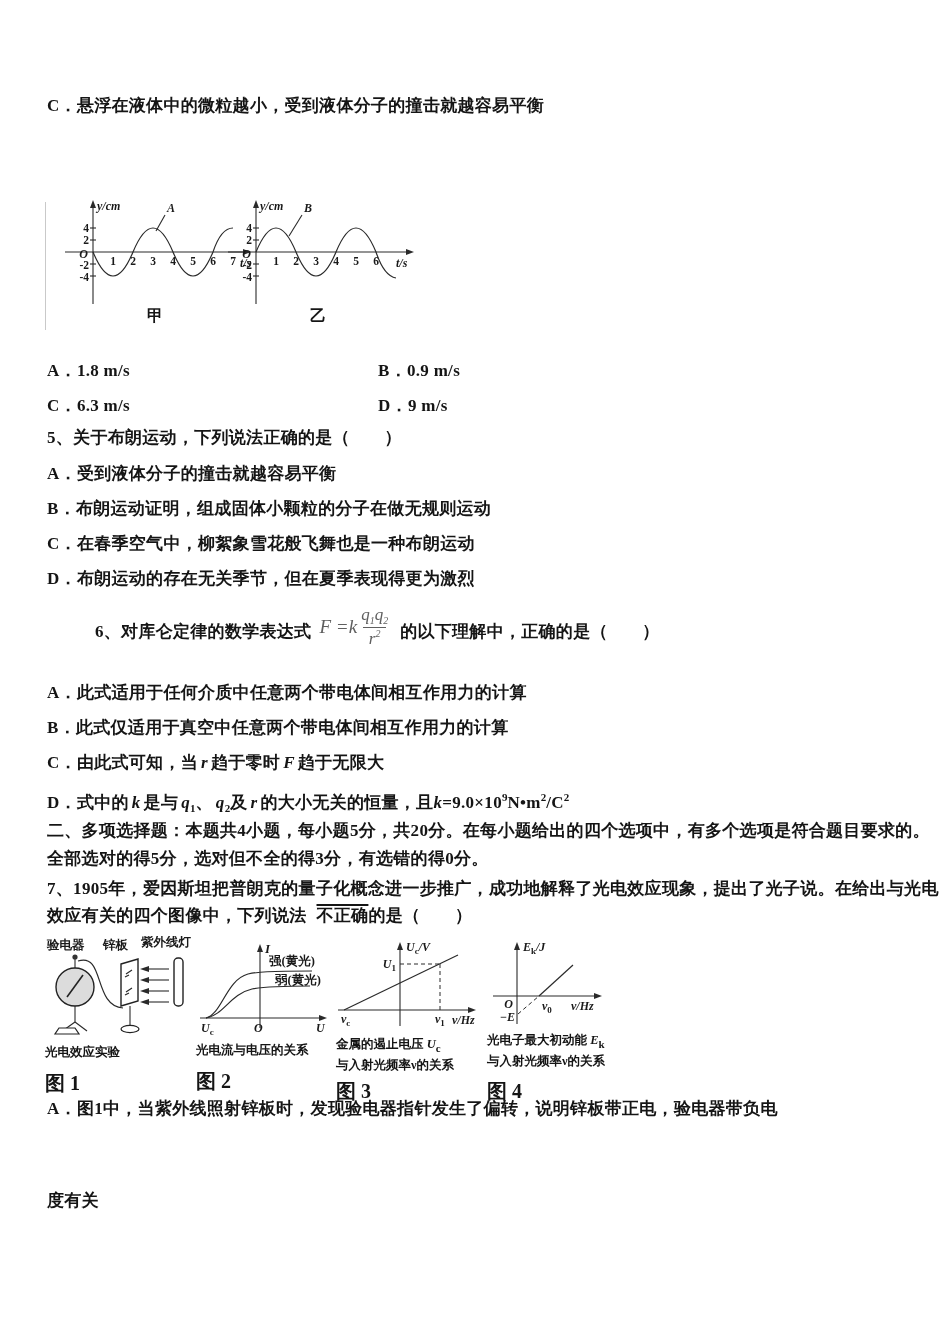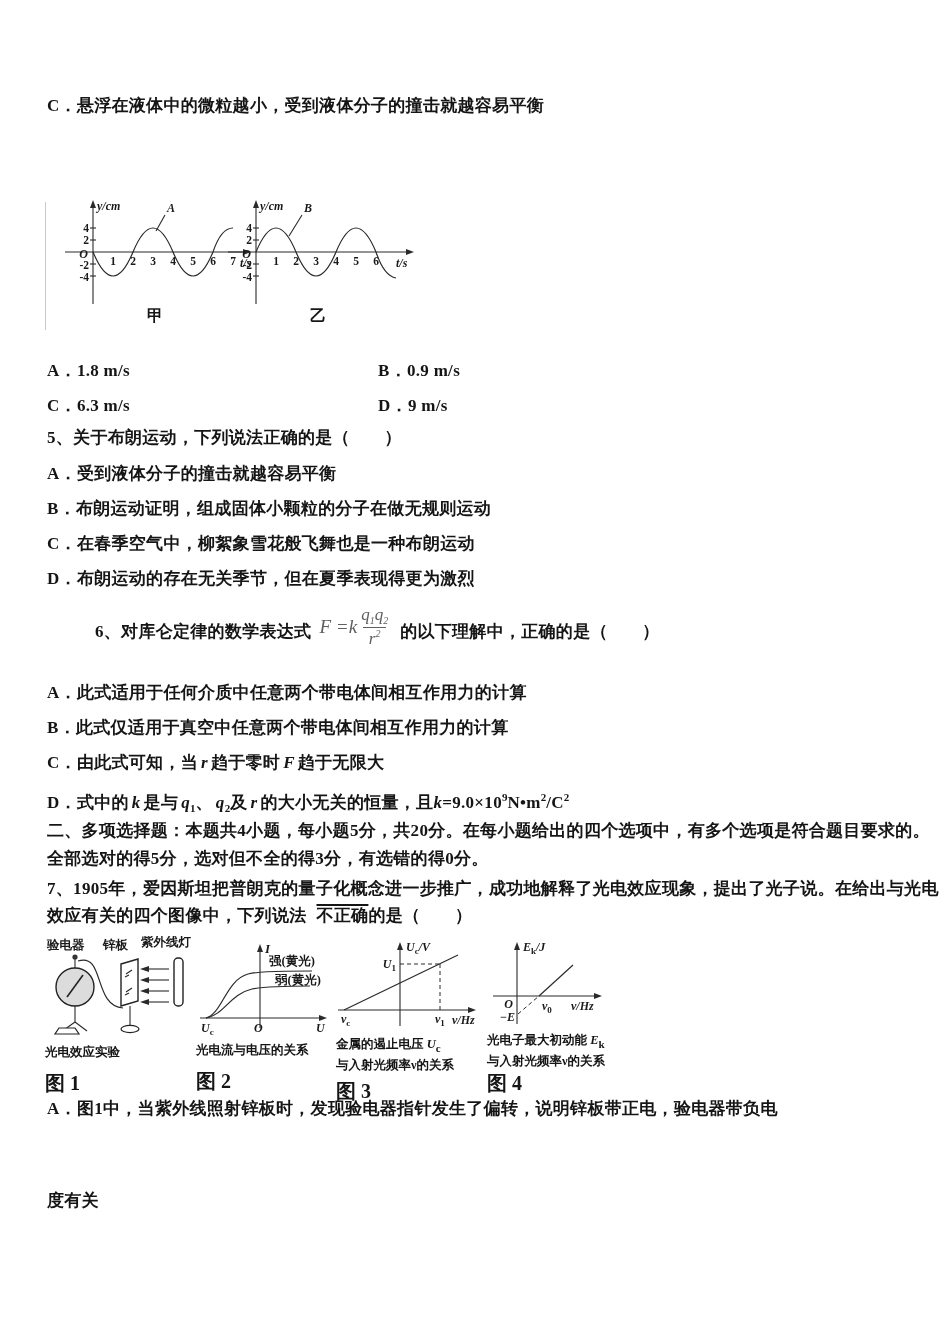--- a/index.html
+++ b/index.html
@@ -238,19 +238,19 @@
       <line class="dash" x1="31" y1="76" x2="52" y2="58"></line>
       <line class="curve" x1="52" y1="58" x2="86" y2="27"></line>
       <text x="36" y="13"><tspan class="ax">E</tspan><tspan dy="3" style="font-size:9px;font-weight:700">k</tspan><tspan dy="-3" class="ax">/J</tspan></text>
       <text class="ax" x="26" y="70" text-anchor="end">O</text>
       <text class="ax" x="28" y="83" text-anchor="end">−E</text>
       <text x="55" y="72"><tspan class="ax">ν</tspan><tspan dy="3" style="font-size:9px;font-weight:700">0</tspan></text>
       <text class="ax" x="84" y="72">ν/Hz</text>
     </svg>
     <div class="cap"><span>光电子最大初动能 </span><i>E</i><sub>k</sub></div>
     <div class="cap">与入射光频率ν的关系</div>
-    <div class="fno" style="margin-top:0">图 4</div>
+    <div class="fno" style="margin-top:8px">图 4</div>
   </div>
 
   <div class="ln" style="top:1098px"><span class="lab">A．</span><span>图1中，当紫外线照射锌板时，发现验电器指针发生了偏转，说明锌板带正电，验电器带负电</span></div>
   <div class="ln" style="top:1190px">度有关</div>
 
 </div>
 
 </body></html>

